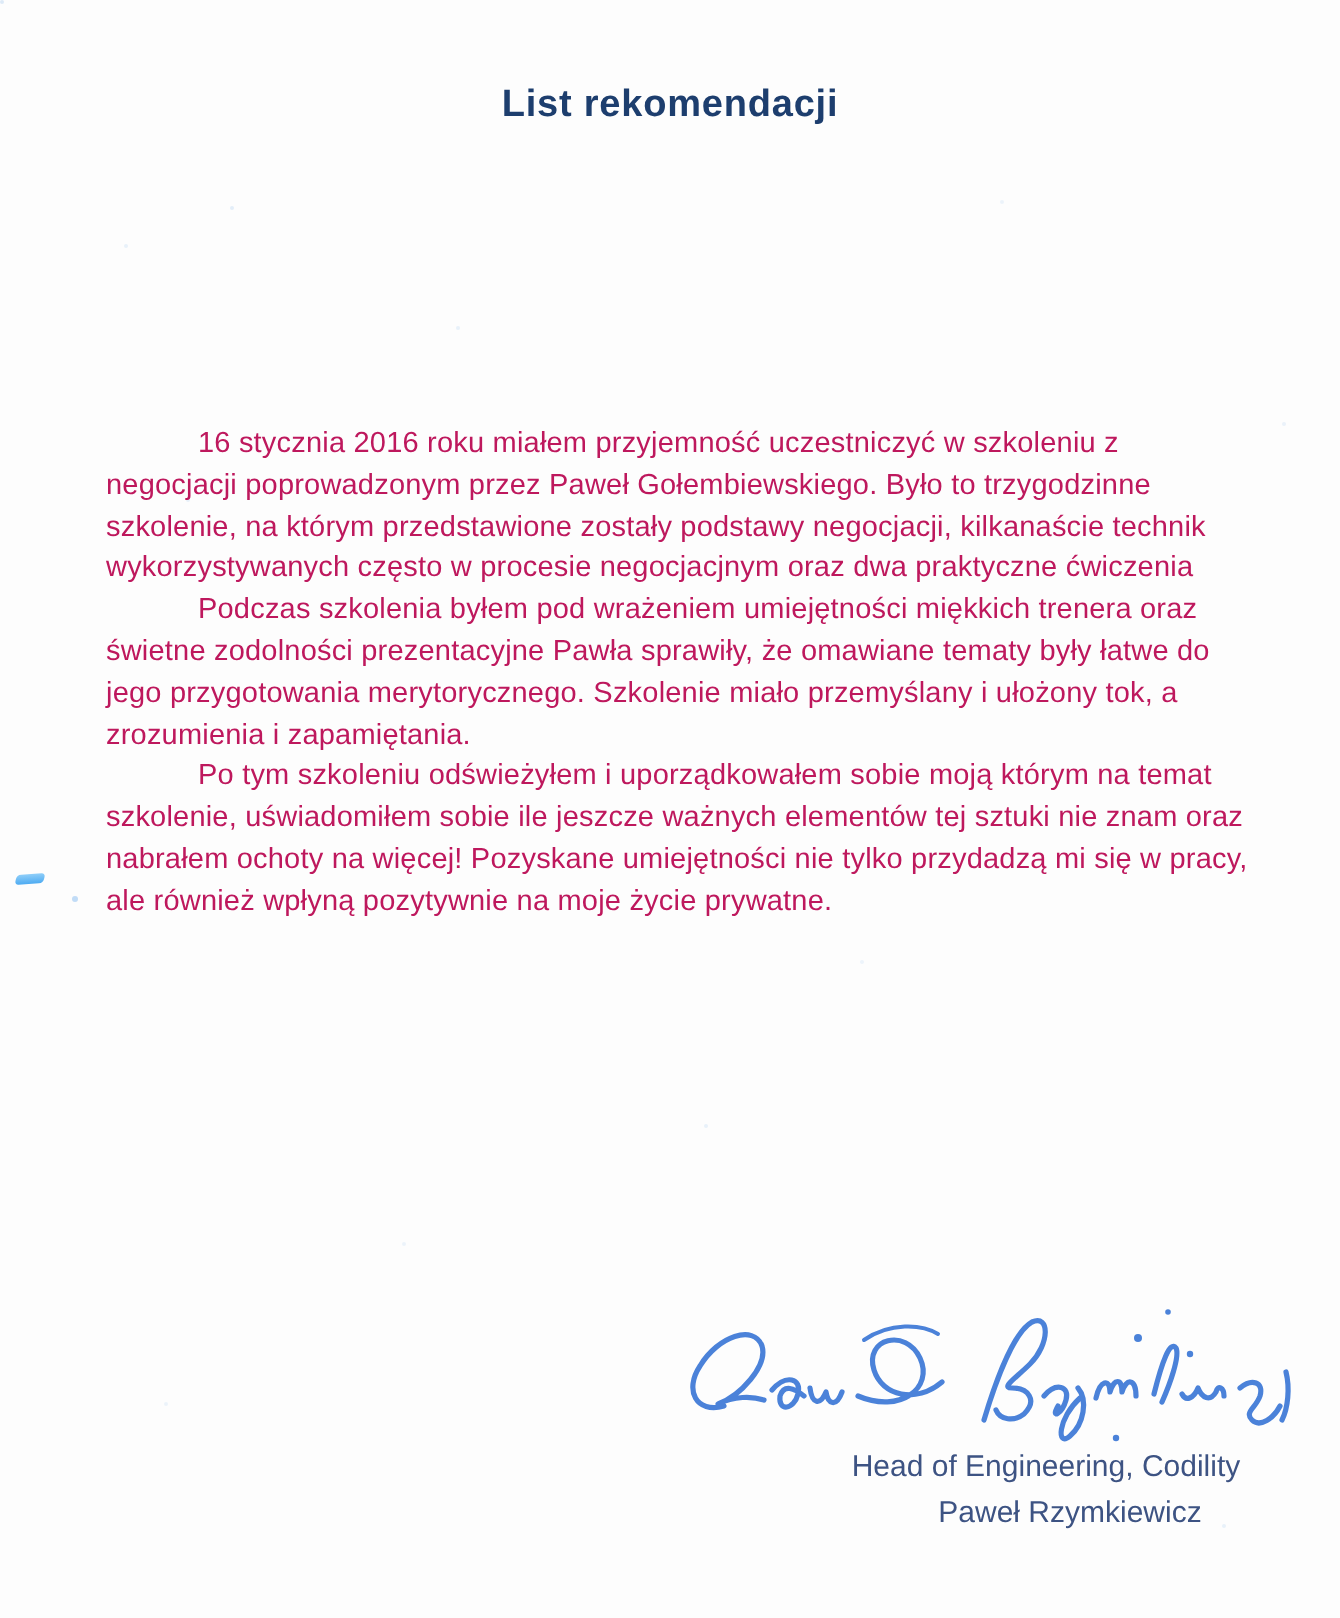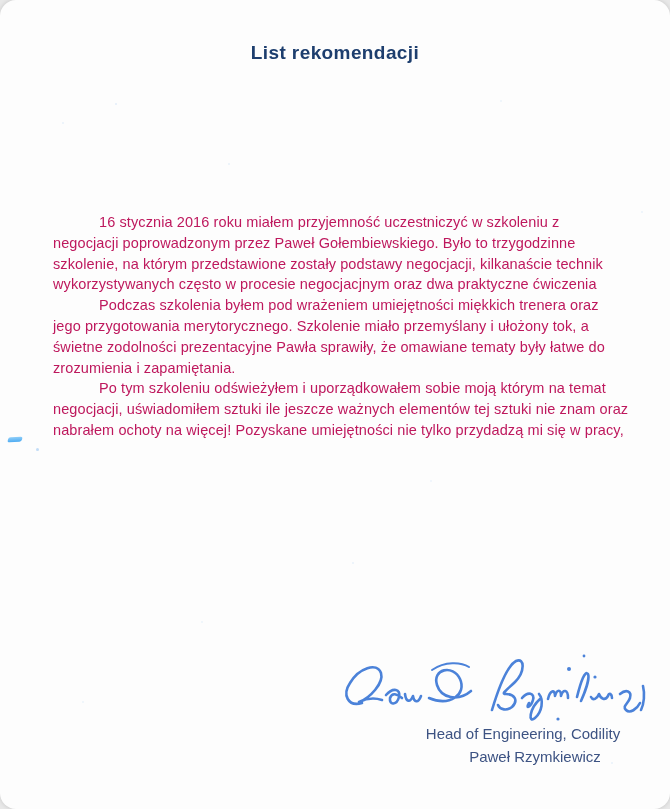--- a/index.html
+++ b/index.html
@@ -5,21 +5,20 @@
 <style>
   html,body{margin:0;padding:0;background:#e8e8e8;}
   .page{
     position:relative;
     width:670px;height:809px;
     margin:0 auto;
     background:#fdfdfd;
     font-family:"Liberation Sans", sans-serif;
     overflow:hidden;
     box-shadow:0 0 4px rgba(0,0,0,.15);
-    border-radius:16px;
   }
   
   .noise{
     position:absolute;left:0;top:0;width:2px;height:2px;border-radius:50%;
     background:rgba(140,185,235,.28);
     box-shadow:
       115px 103px 0 rgba(150,195,240,.25),
       62px 122px 0 rgba(150,195,240,.2),
       228px 163px 0 rgba(160,200,240,.22),
       500px 100px 0 rgba(160,200,240,.18),
@@ -83,28 +82,29 @@
 
   <div class="body">
     <div class="para">
       <div class="line">16 stycznia 2016 roku miałem przyjemność uczestniczyć w szkoleniu z</div>
       <div class="line">negocjacji poprowadzonym przez Paweł Gołembiewskiego. Było to trzygodzinne</div>
       <div class="line">szkolenie, na którym przedstawione zostały podstawy negocjacji, kilkanaście technik</div>
       <div class="line">wykorzystywanych często w procesie negocjacjnym oraz dwa praktyczne ćwiczenia</div>
     </div>
     <div class="para">
       <div class="line">Podczas szkolenia byłem pod wrażeniem umiejętności miękkich trenera oraz</div>
+      <div class="line">świetne zodolności prezentacyjne Pawła sprawiły, że omawiane tematy były łatwe do</div>
       <div class="line">jego przygotowania merytorycznego. Szkolenie miało przemyślany i ułożony tok, a</div>
-      <div class="line">świetne zodolności prezentacyjne Pawła sprawiły, że omawiane tematy były łatwe do</div>
       <div class="line">zrozumienia i zapamiętania.</div>
     </div>
     <div class="para">
       <div class="line">Po tym szkoleniu odświeżyłem i uporządkowałem sobie moją którym na temat</div>
-      <div class="line">negocjacji, uświadomiłem sztuki ile jeszcze ważnych elementów tej sztuki nie znam oraz</div>
+      <div class="line">szkolenie, uświadomiłem sobie ile jeszcze ważnych elementów tej sztuki nie znam oraz</div>
       <div class="line">nabrałem ochoty na więcej! Pozyskane umiejętności nie tylko przydadzą mi się w pracy,</div>
+      <div class="line">ale również wpłyną pozytywnie na moje życie prywatne.</div>
     </div>
   </div>
 
   <div class="artifact-dash"></div>
   <div class="artifact-dot"></div>
 
   <svg class="signature-svg" viewBox="0 0 318 78" xmlns="http://www.w3.org/2000/svg" aria-hidden="true">
 
     <path d="M30,55 C16,59 10,47 18,35 C27,20 45,14 49,25 C52,35 38,50 27,54 C35,50 44,50 50,52"></path>
     <path d="M54,47 C61,39 69,41 67,49 C65,57 57,58 58,50 C60,44 65,46 70,50"></path>

